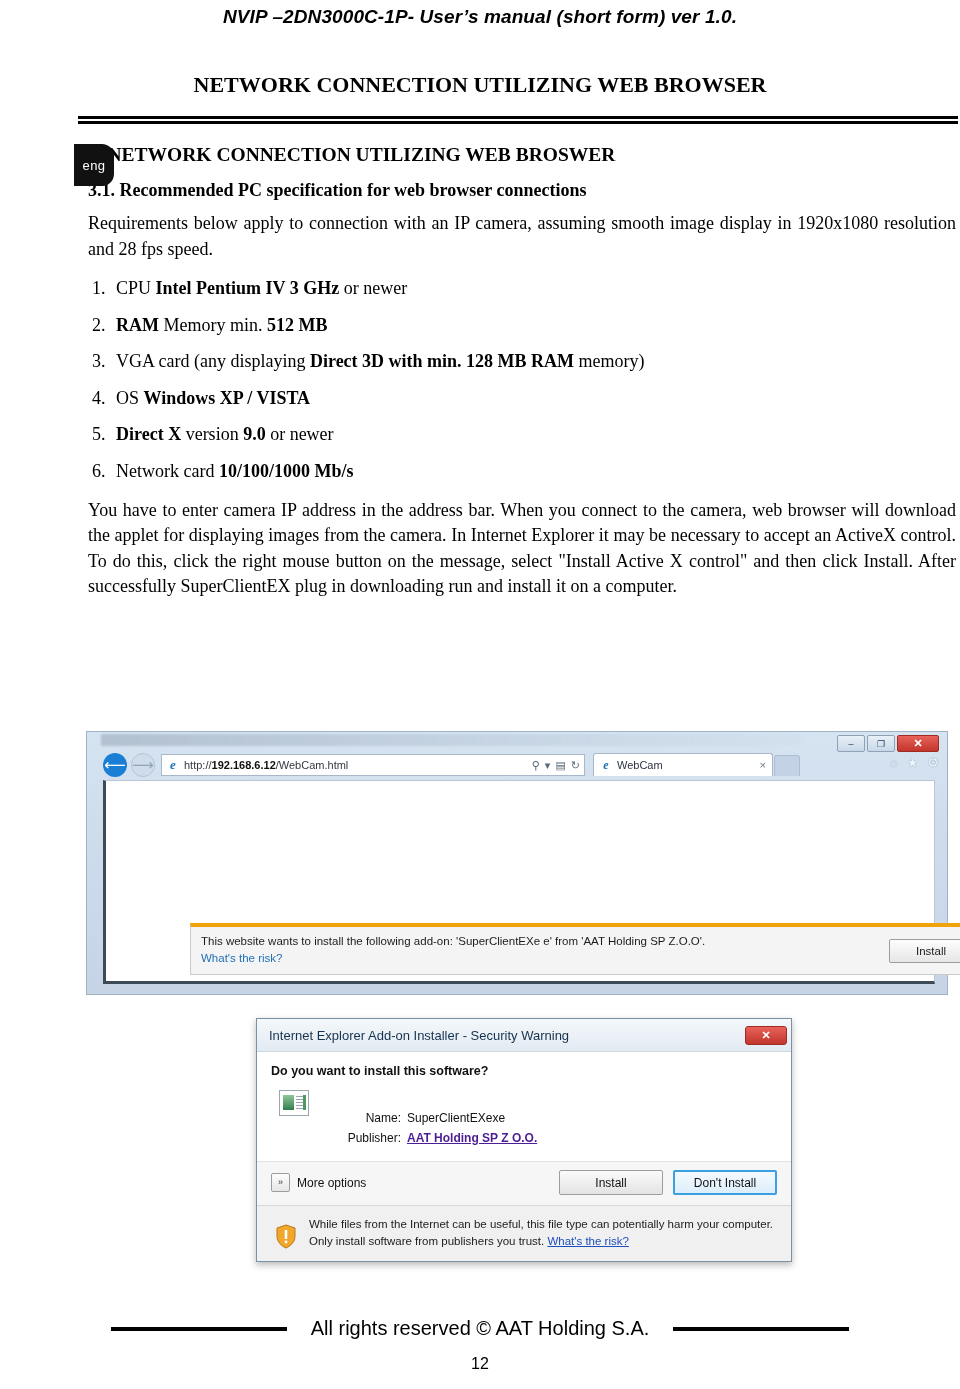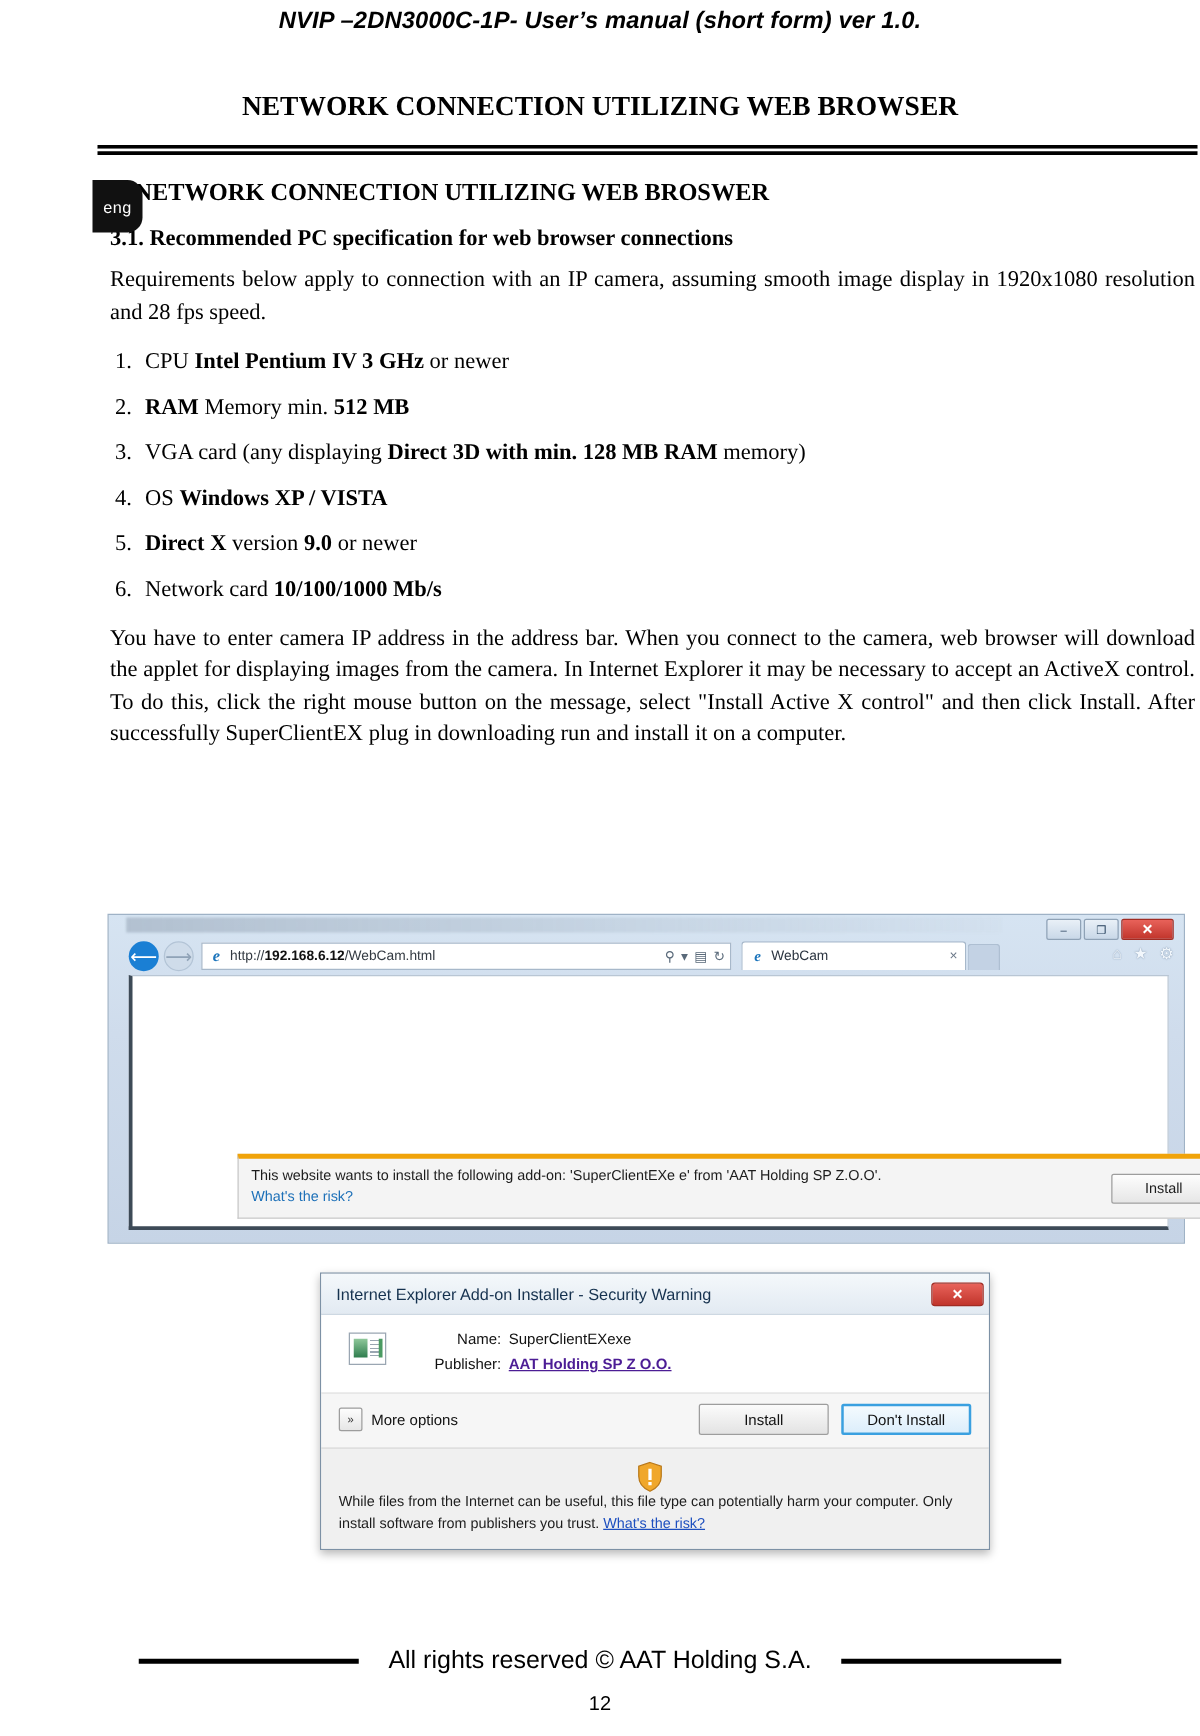--- a/index.html
+++ b/index.html
@@ -400,20 +400,21 @@
   .cert-icon .ci-bar {
     position: absolute; right: 2px; top: 4px;
     width: 3px; height: 15px;
     background: #4a9a62;
   }
   .sec-fields {
     margin-left: 28px;
     font-family: "Liberation Sans", sans-serif;
     font-size: 12px;
     color: #111;
+    margin-top: 23px;
   }
   .sec-fields .row { margin-bottom: 6px; white-space: nowrap; }
   .sec-fields .lbl { display: inline-block; width: 64px; text-align: right; margin-right: 6px; }
   .sec-pub-link {
     color: #4c1d95;
     text-decoration: underline;
     font-weight: bold;
   }
   .sec-actions {
     border-top: 1px solid #e2e2e2;
@@ -456,22 +457,21 @@
   .btn.install { margin-left: auto; margin-right: 10px; }
   .btn.dont {
     border: 2px solid #3aa0e0;
     background: linear-gradient(180deg,#f4fafe,#dceefb);
   }
   .sec-warn {
     border-top: 1px solid #d9d9d9;
     background: #f0f0f0;
     padding: 10px 14px 12px 14px;
     display: flex;
-    align-items: center;
-    flex-direction: column;
+    align-items: flex-end;
   }
   .shield {
     width: 22px; height: 25px;
     flex: none;
     margin-right: 12px;
     margin-left: 4px;
   }
   .warn-text {
     font-family: "Liberation Sans", sans-serif;
     font-size: 11.5px;
@@ -614,20 +614,21 @@
   </div>
 </div>
 
 <div class="sec-dialog">
   <div class="sec-titlebar">
     <span class="sec-title">Internet Explorer Add-on Installer - Security Warning</span>
     <span class="sec-close">✕</span>
   </div>
 
   <div class="sec-body">
+    <div class="sec-q">Do you want to install this software?</div>
     <div class="sec-info">
       <div class="cert-icon">
         <span class="ci-green"></span>
           <span class="ci-lines"></span>
           <span class="ci-bar"></span>
       </div>
       <div class="sec-fields">
         <div class="row">
           <span class="lbl">Name:</span><span>SuperClientEXexe</span>
         </div>

